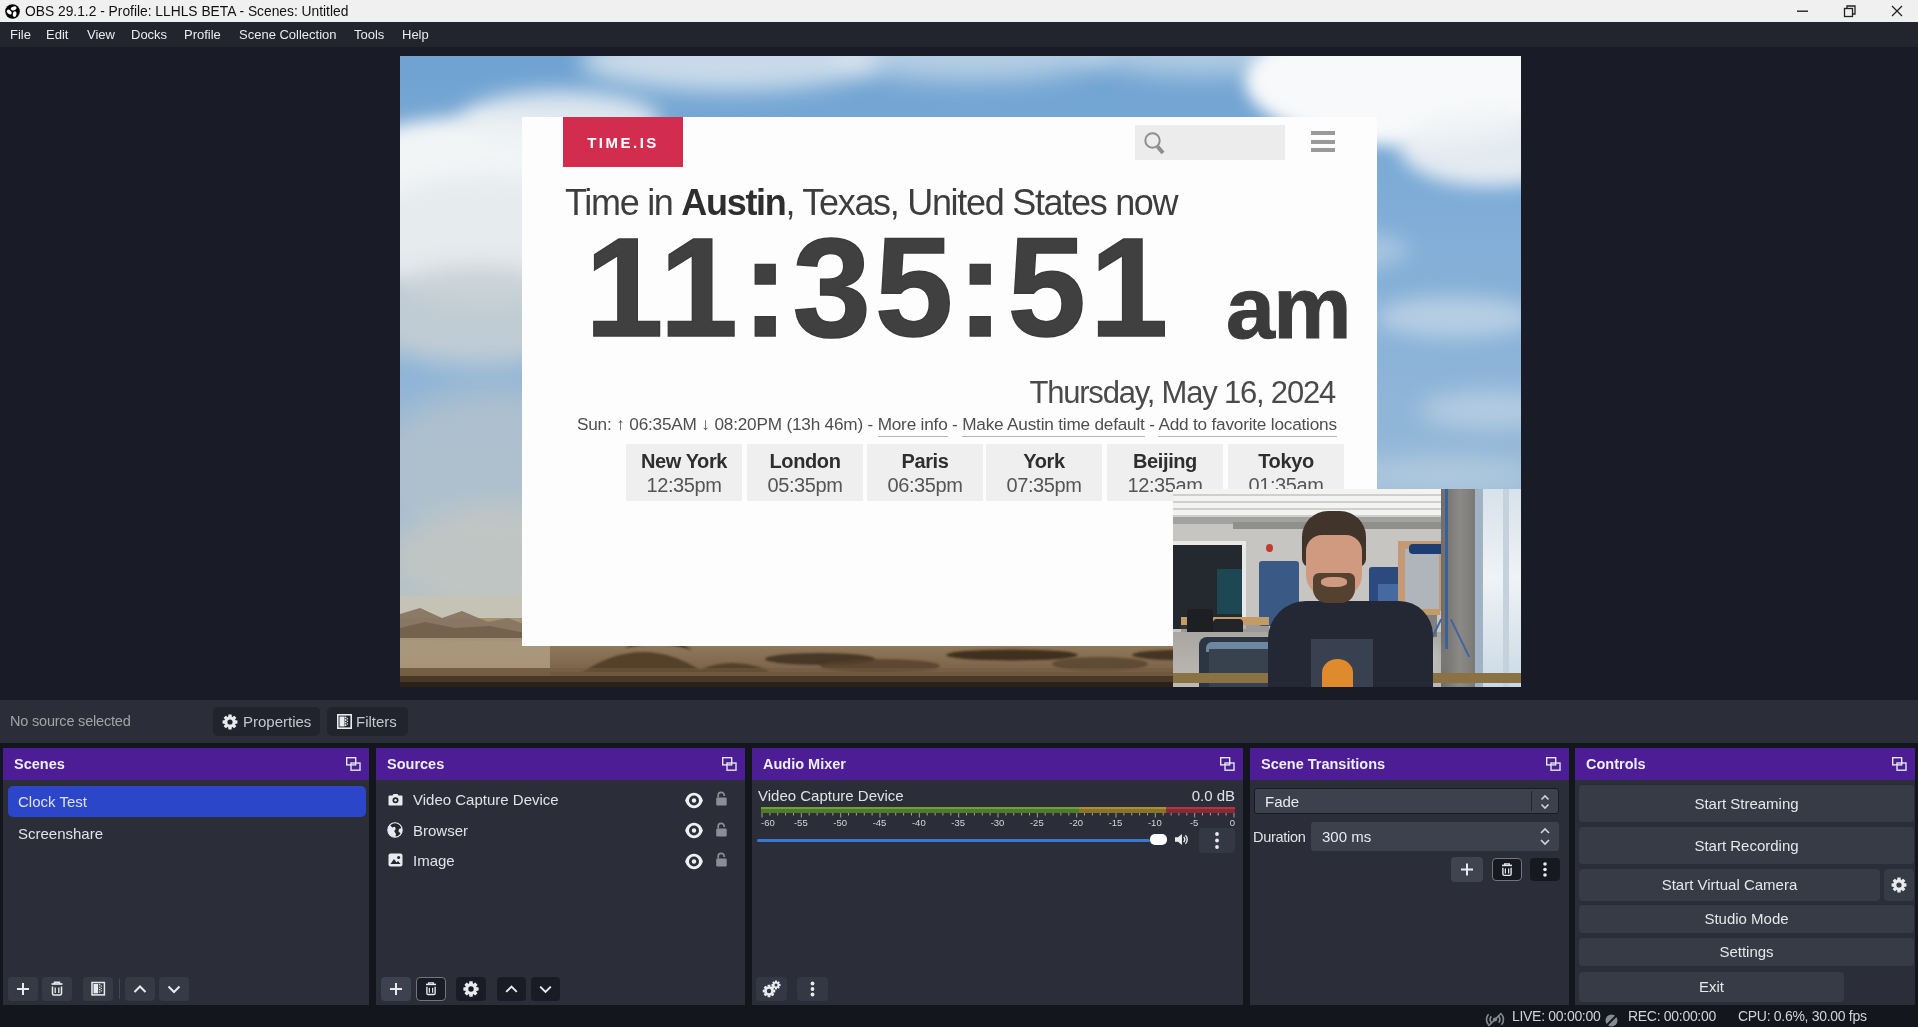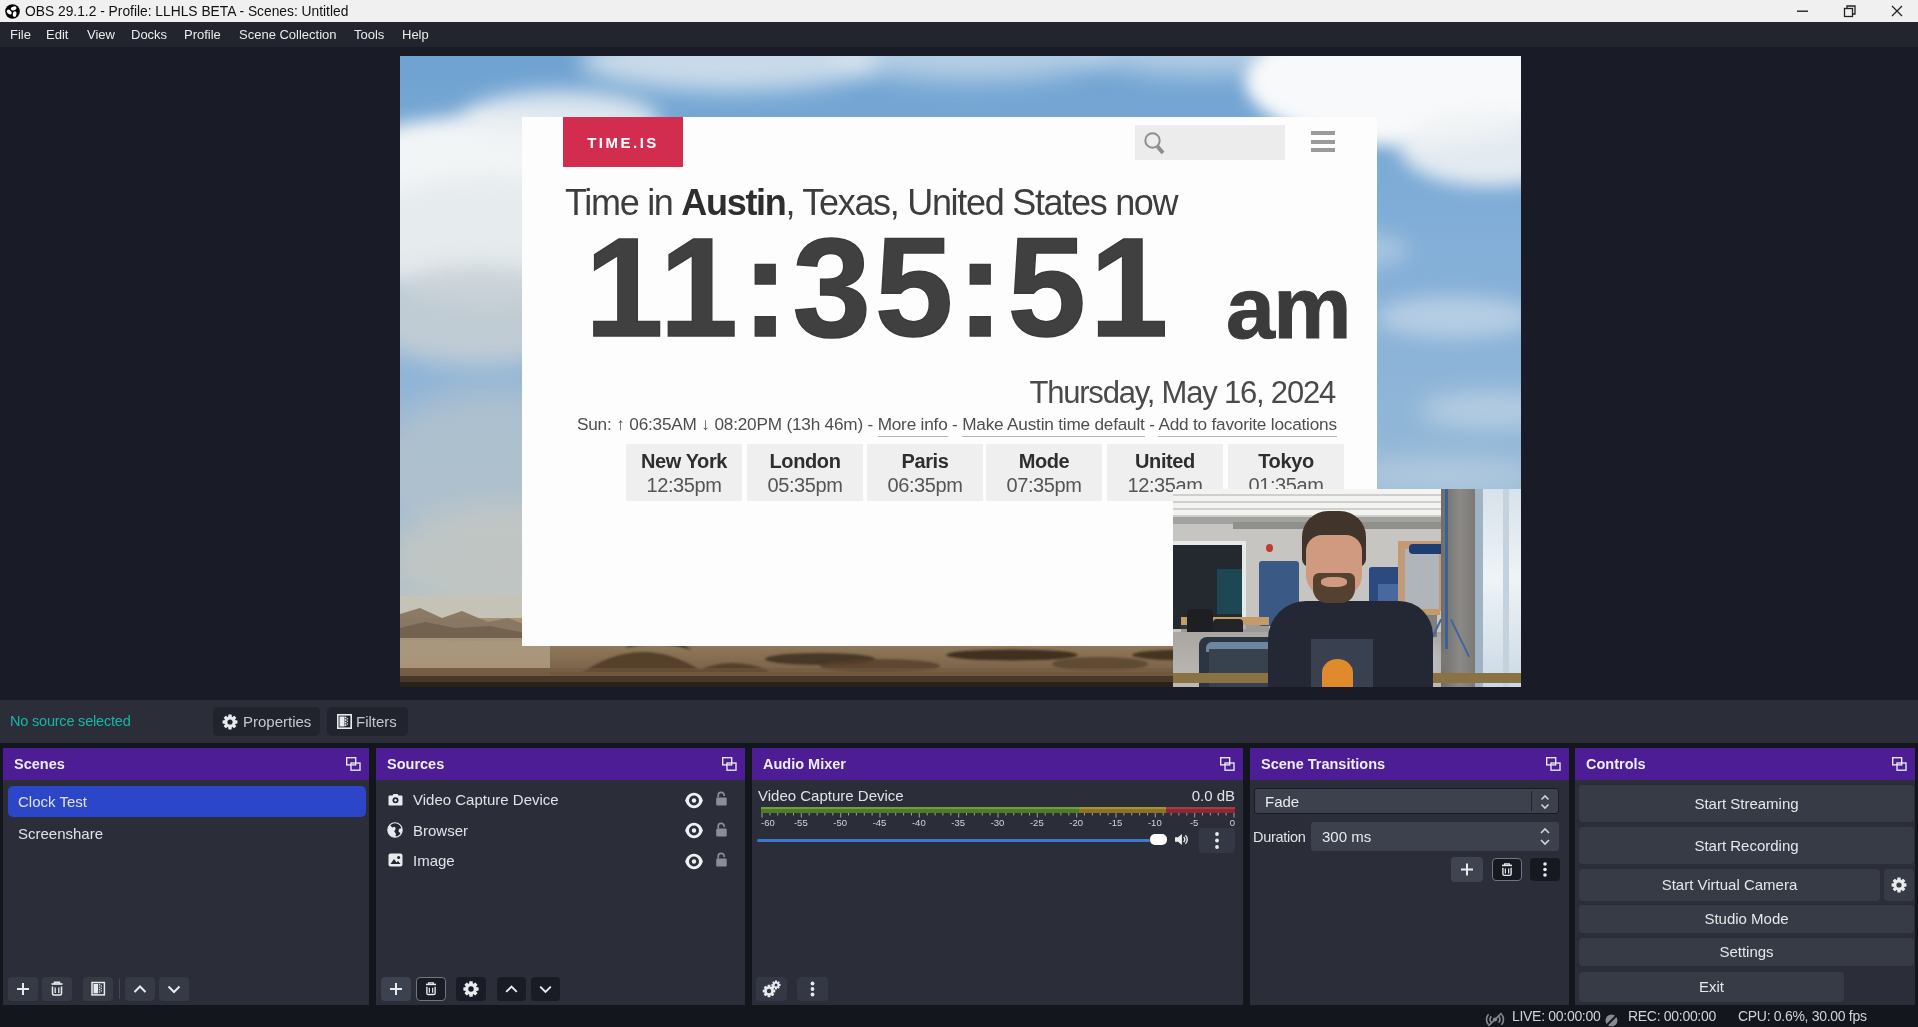--- a/index.html
+++ b/index.html
@@ -36,21 +36,21 @@
   #sunline .lnk { border-bottom:1px solid #b5b5b5; padding-bottom:2px; }
   .citybox { position:absolute; top:327px; width:116px; height:57px; background:#efefef; text-align:center; }
   .cityname { font-size:20px; font-weight:bold; color:#2e2e2e; margin-top:6px; letter-spacing:-0.4px;}
   .citytime { font-size:20px; color:#555; margin-top:1px; letter-spacing:-0.4px;}
 
   
   #webcam { left:773px; top:433px; width:348px; height:198px; background:#c5c6c4; overflow:hidden; }
 
   
   #srctoolbar { left:0; top:700px; width:1918px; height:43px; background:#2b2e38; }
-  #nosource { left:10px; top:0; height:43px; line-height:43px; font-size:14.5px; letter-spacing:-0.2px; color:#14b8a6; }
+  #nosource { left:10px; top:0; height:43px; line-height:43px; font-size:14.5px; letter-spacing:-0.2px; color:#a3a3a3; }
   .tbtn { position:absolute; top:7px; height:29px; background:#21242d; border-radius:5px; color:#c3c8cf;
           font-size:15px; line-height:29px; }
 
   
   .panel { position:absolute; top:748px; height:257px; background:#2b2e38; }
   .phead { position:absolute; left:0; top:0; width:100%; height:32px; background:#4c1d95; }
   .ptitle { position:absolute; left:11px; top:0; height:32px; line-height:33px; font-size:14.5px; font-weight:bold; color:#eceef0; }
   .popico { position:absolute; right:8px; top:9px; width:15px; height:14px; }
   .sbtn { position:absolute; top:229px; height:24px; background:#363a45; border-radius:4px; }
   .rowtxt { position:absolute; font-size:15px; color:#dfe2e6; line-height:30px; height:30px; }
@@ -189,25 +189,25 @@
           </div>
         <div class="citybox" style="left:225px">
             <div class="cityname">London</div>
             <div class="citytime">05:35pm</div>
           </div>
         <div class="citybox" style="left:345px">
             <div class="cityname">Paris</div>
             <div class="citytime">06:35pm</div>
           </div>
         <div class="citybox" style="left:464px">
-            <div class="cityname">Mode</div>
+            <div class="cityname">York</div>
             <div class="citytime">07:35pm</div>
           </div>
         <div class="citybox" style="left:585px">
-            <div class="cityname">United</div>
+            <div class="cityname">Beijing</div>
             <div class="citytime">12:35am</div>
           </div>
         <div class="citybox" style="left:706px">
             <div class="cityname">Tokyo</div>
             <div class="citytime">01:35am</div>
           </div>
       </div>
 
       <div id="webcam" class="abs">
 

